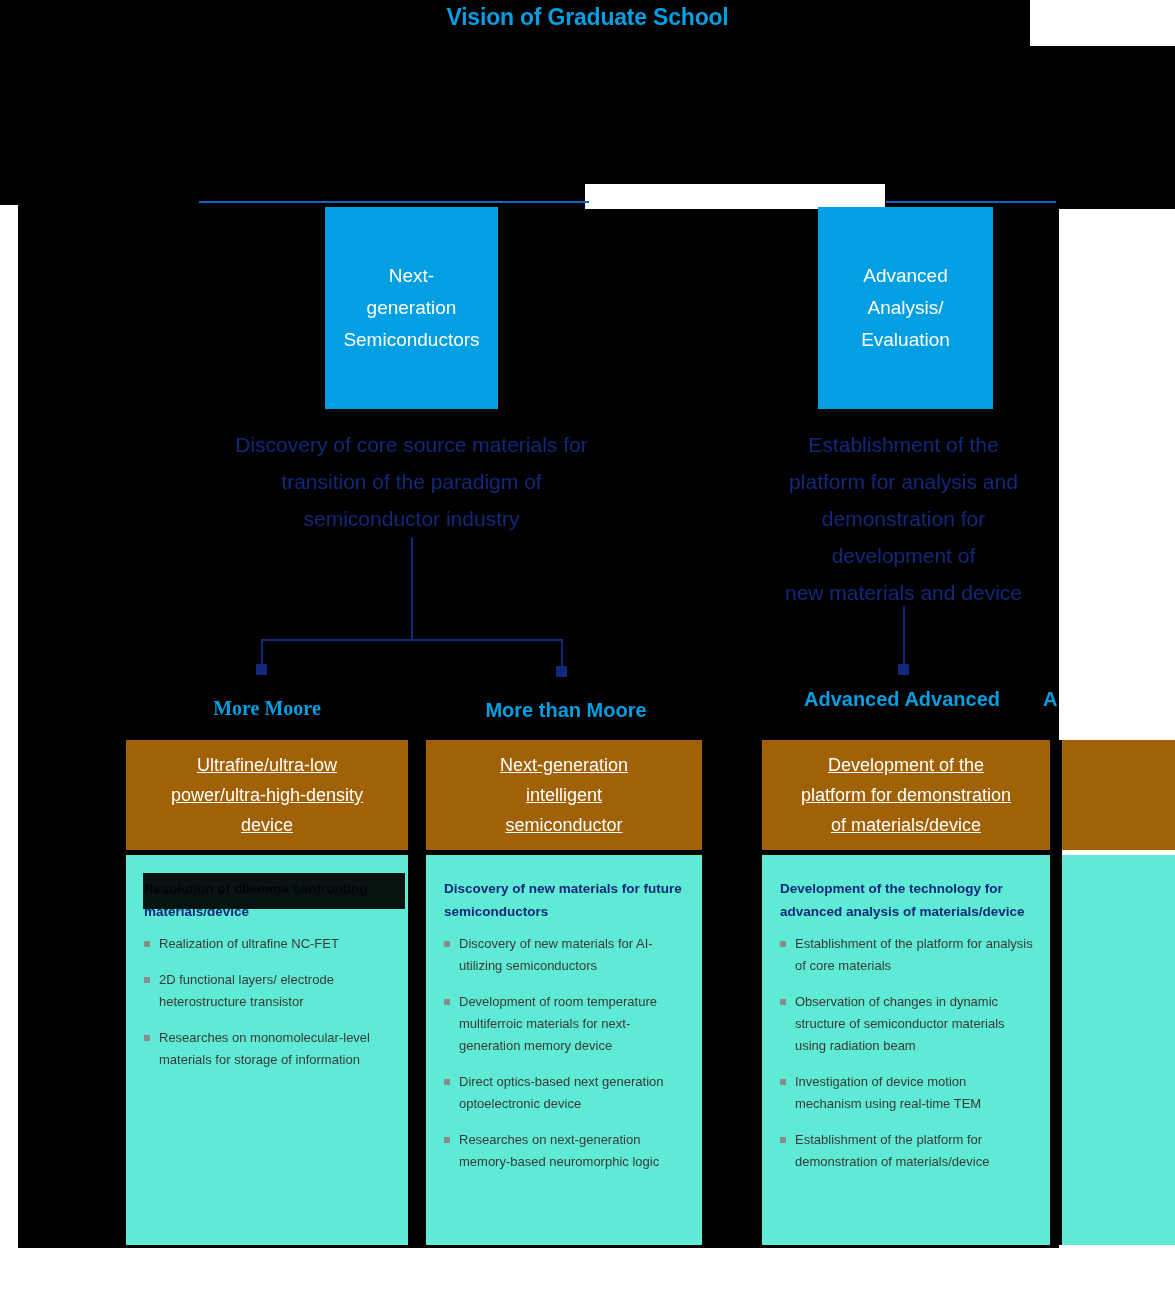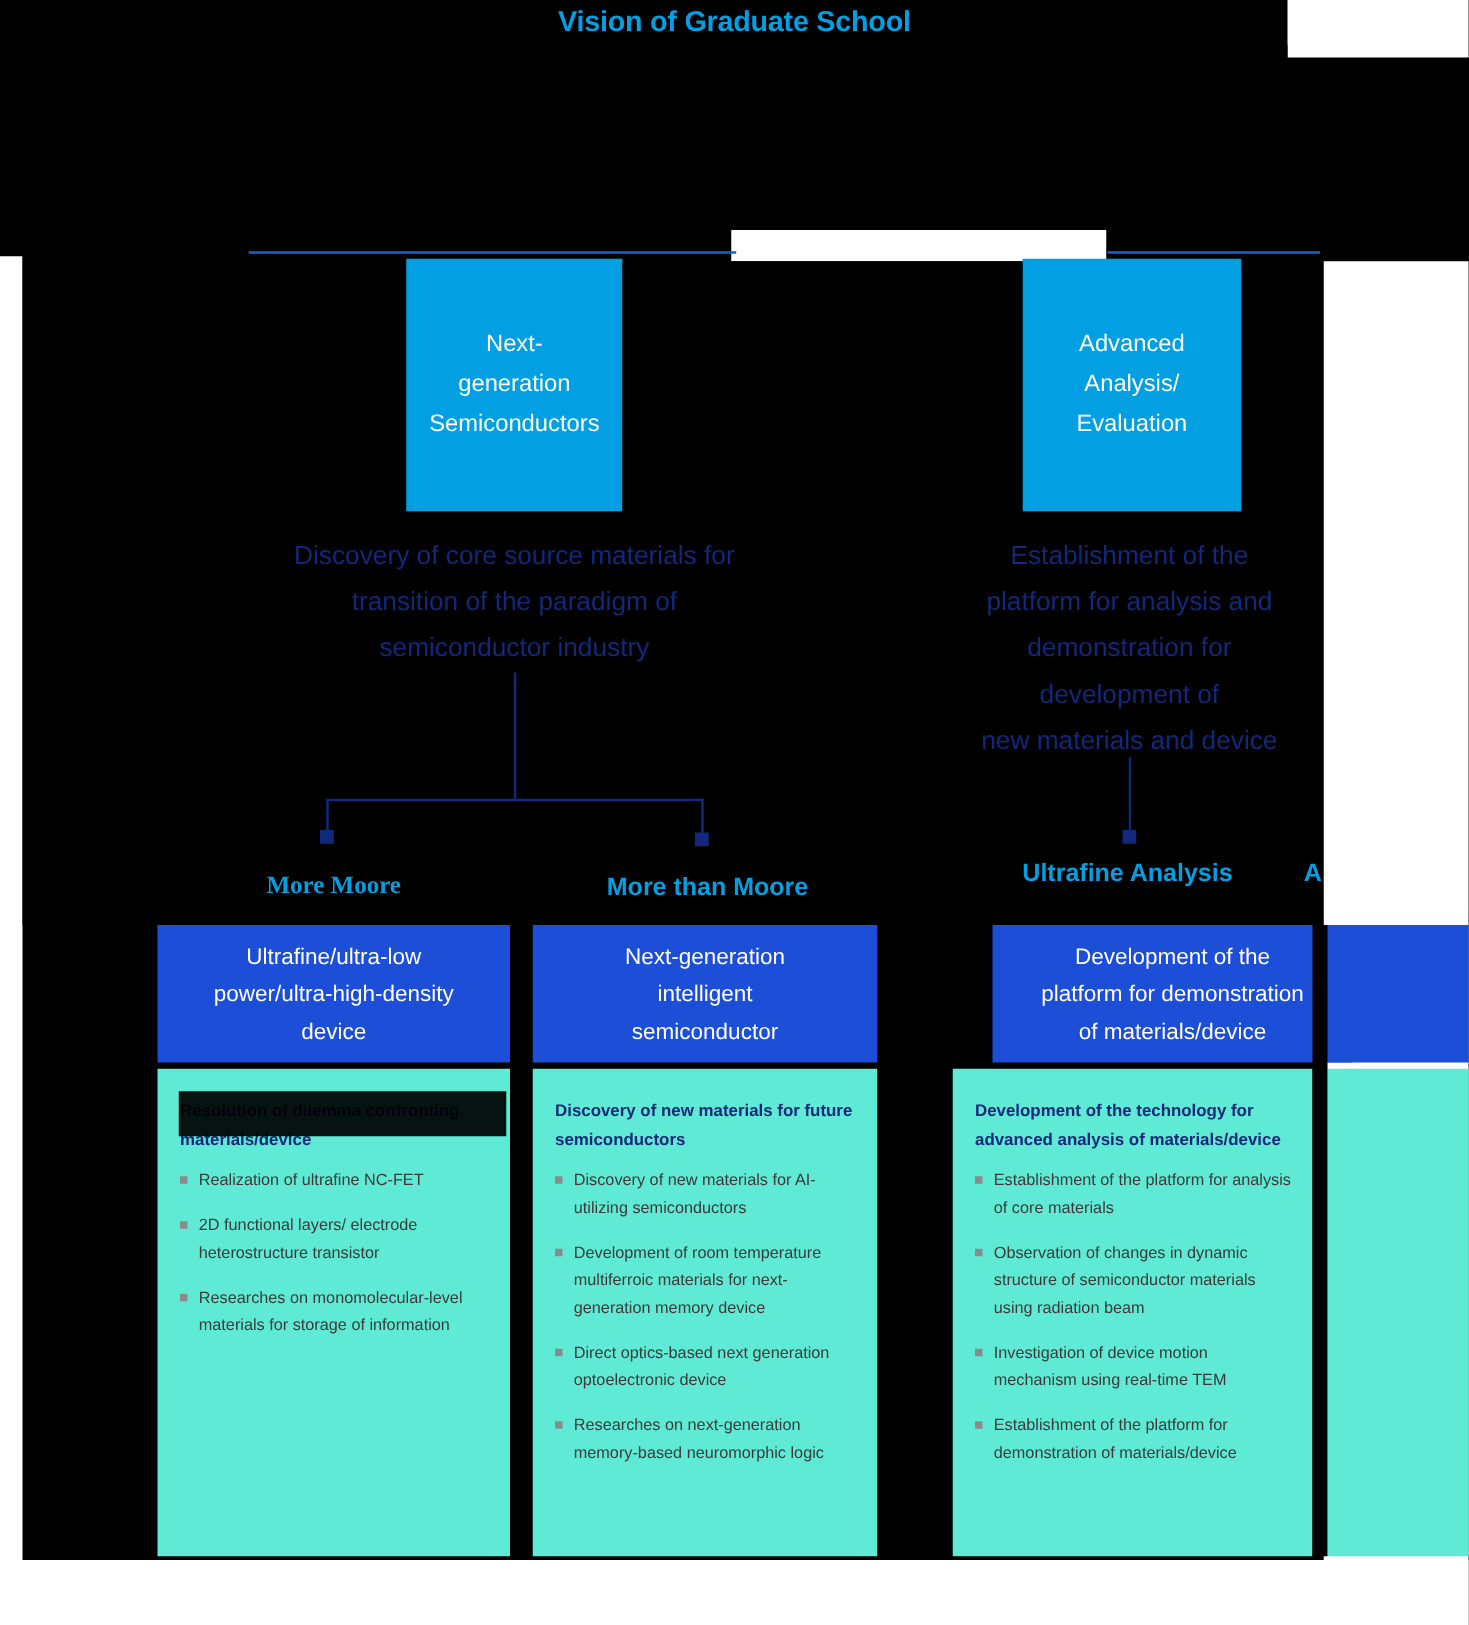--- a/index.html
+++ b/index.html
@@ -96,33 +96,34 @@
     line-height: 26px;
   }
   .bl-1 { left: 150px; top: 695px; width: 234px; font-family: Liberation Serif, serif; }
   .bl-2 { left: 448px; top: 697px; width: 236px; }
   .bl-3 { left: 783px; top: 686px; width: 238px; }
   .bl-4 { left: 1043px; top: 686px; width: 200px; text-align: left; }
 
   
   .sub-header {
     position: absolute;
-    background: #1d4ed8;
+    background: #a16207;
     color: #ffffff;
     display: flex;
     align-items: center;
     justify-content: center;
     text-align: center;
     font-size: 18px;
     line-height: 30px;
     padding: 4px 8px;
+    text-decoration: underline;
   }
   .sh-1 { left: 126px; top: 740px; width: 282px; height: 110px; }
   .sh-2 { left: 426px; top: 740px; width: 276px; height: 110px; }
-  .sh-3 { left: 762px; top: 740px; width: 288px; height: 110px; margin-left: 32px; }
+  .sh-3 { left: 762px; top: 740px; width: 288px; height: 110px; }
   .sh-4 { left: 1062px; top: 740px; width: 260px; height: 110px;
           justify-content: flex-start; text-align: left; }
 
   
   .panel {
     position: absolute;
     background: #5eead4;
     top: 855px;
     height: 390px;
     padding: 22px 14px 14px 18px;
@@ -202,21 +203,21 @@
   <div class="conn conn-v" style="left:261px; top:639px; height:28px;"></div>
   <div class="conn conn-v" style="left:561px; top:639px; height:28px;"></div>
   <div class="node-sq" style="left:256px; top:664px;"></div>
   <div class="node-sq" style="left:556px; top:666px;"></div>
 
   <div class="conn conn-v" style="left:903px; top:606px; height:60px;"></div>
   <div class="node-sq" style="left:898px; top:664px;"></div>
 
   <div class="branch-label bl-1">More Moore</div>
   <div class="branch-label bl-2">More than Moore</div>
-  <div class="branch-label bl-3">Ultrafine Analysis</div>
+  <div class="branch-label bl-3">Advanced Advanced</div>
   <div class="branch-label bl-4">A</div>
 
   <div class="sub-header sh-1">
     <span style="white-space:pre-line">Ultrafine/ultra-low
 power/ultra-high-density
 device</span>
   </div>
   <div class="sub-header sh-2">
     <span style="white-space:pre-line">Next-generation
 intelligent

